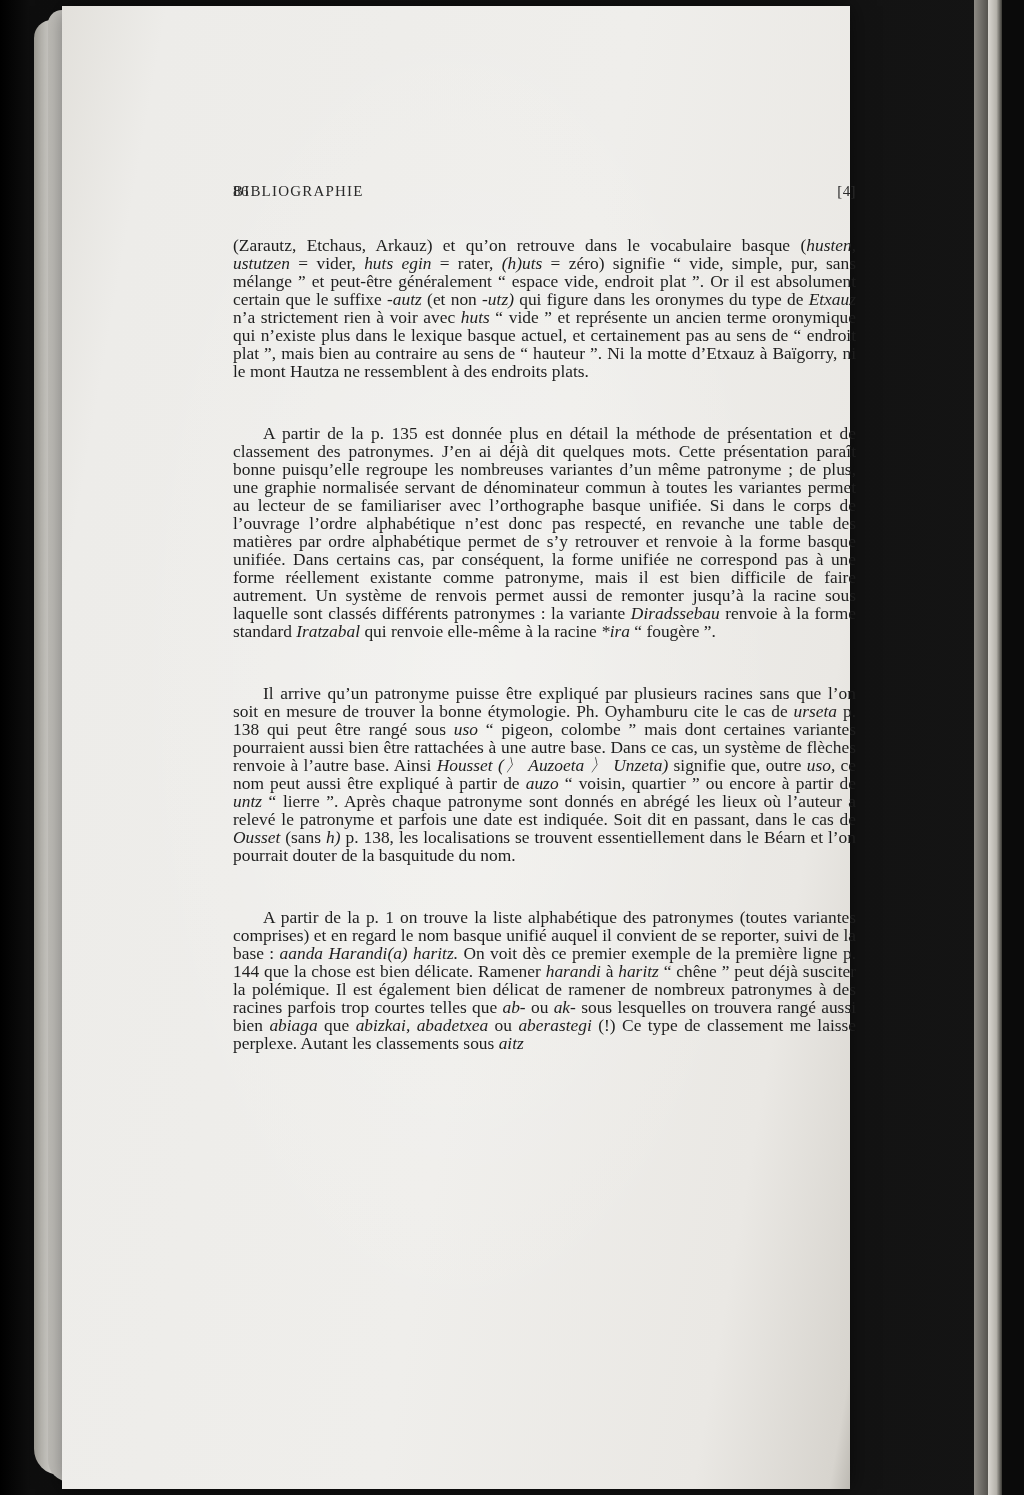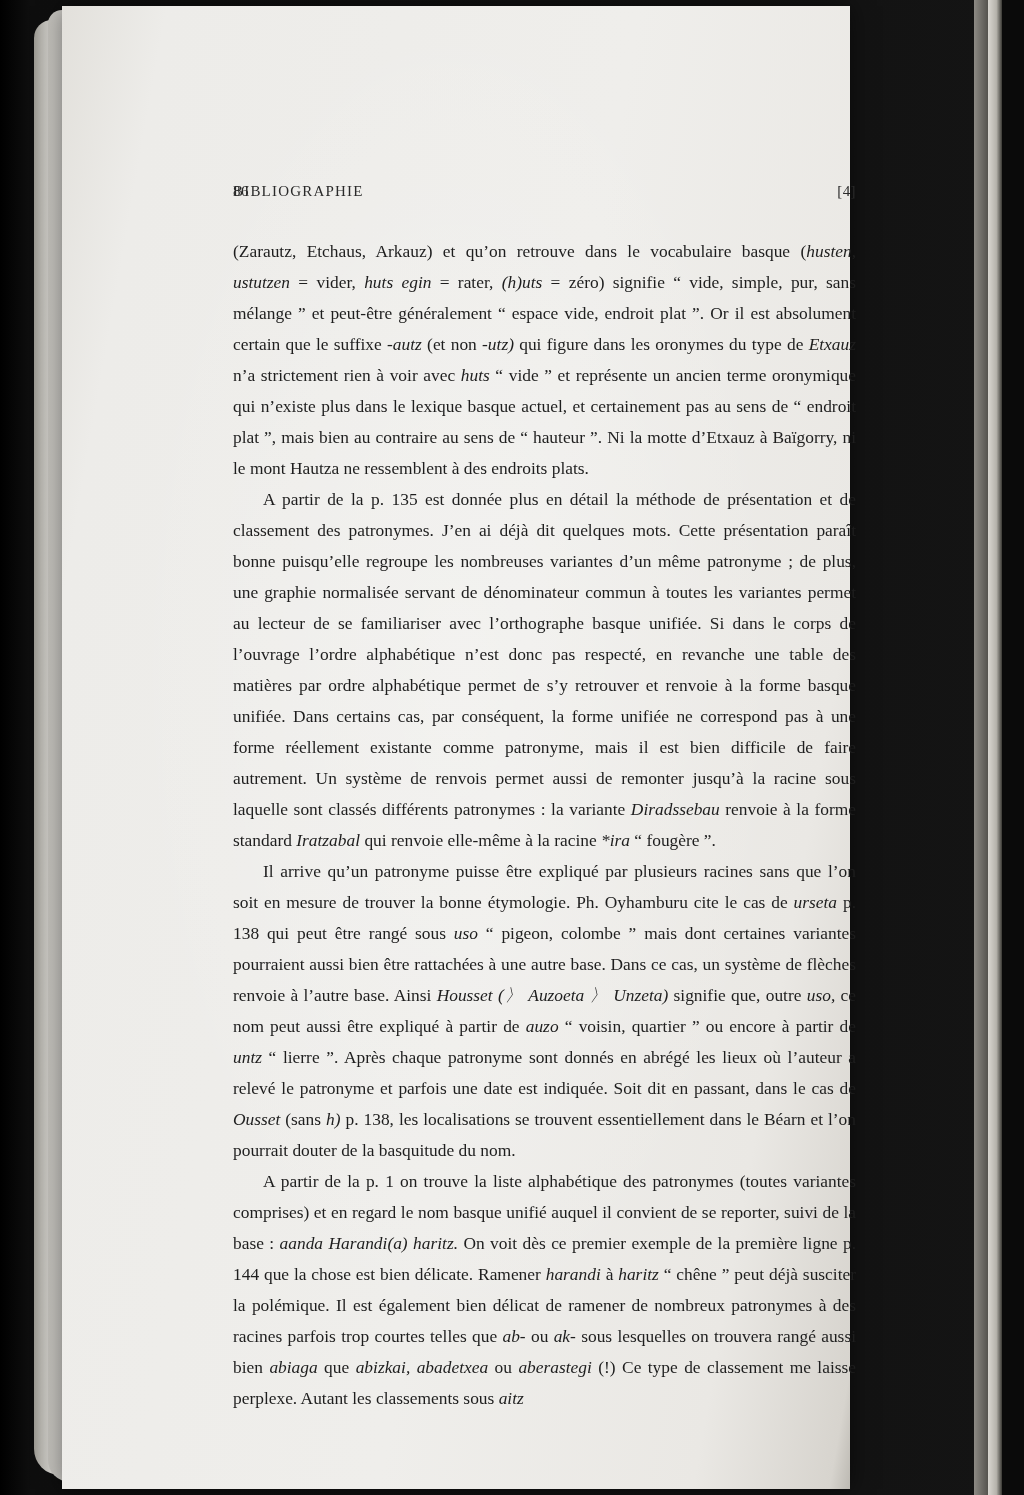--- a/index.html
+++ b/index.html
@@ -23,24 +23,24 @@
   .next-edge{position:absolute;left:988px;top:0;width:14px;height:1495px;
     background:linear-gradient(90deg,#d9d6d0,#b5b2ab 60%,#3a3934);}
   .void-right{position:absolute;left:1002px;top:0;width:22px;height:1495px;background:#0a0a0a;}
   
   .content{position:absolute;left:171px;top:177px;width:623px;color:#212121;}
   .pg-header{position:relative;height:22px;font-size:15px;letter-spacing:.4px;
     color:#2a2a2a;margin-bottom:31px;}
   .pg-num{position:absolute;left:0;top:0;}
   .pg-title{position:absolute;left:0;right:0;letter-spacing:1.2px;}
   .pg-mark{position:absolute;right:0;top:0;}
-  .body-text{font-size:17.4px;line-height:31px;text-align:justify;
+  .body-text{font-size:17.4px;line-height:18px;text-align:justify;
     color:#1e1e1e;}
   .body-text p{margin:0;}
-  .body-text p.indent{text-indent:30px;}
+  .body-text p.indent{text-indent:30px;margin-top:44px;}
 </style>
 </head>
 <body>
 
 <div class="scene">
   <div class="stack stack1"></div>
   <div class="stack stack2"></div>
 
   <div class="page">
     <div class="content">

